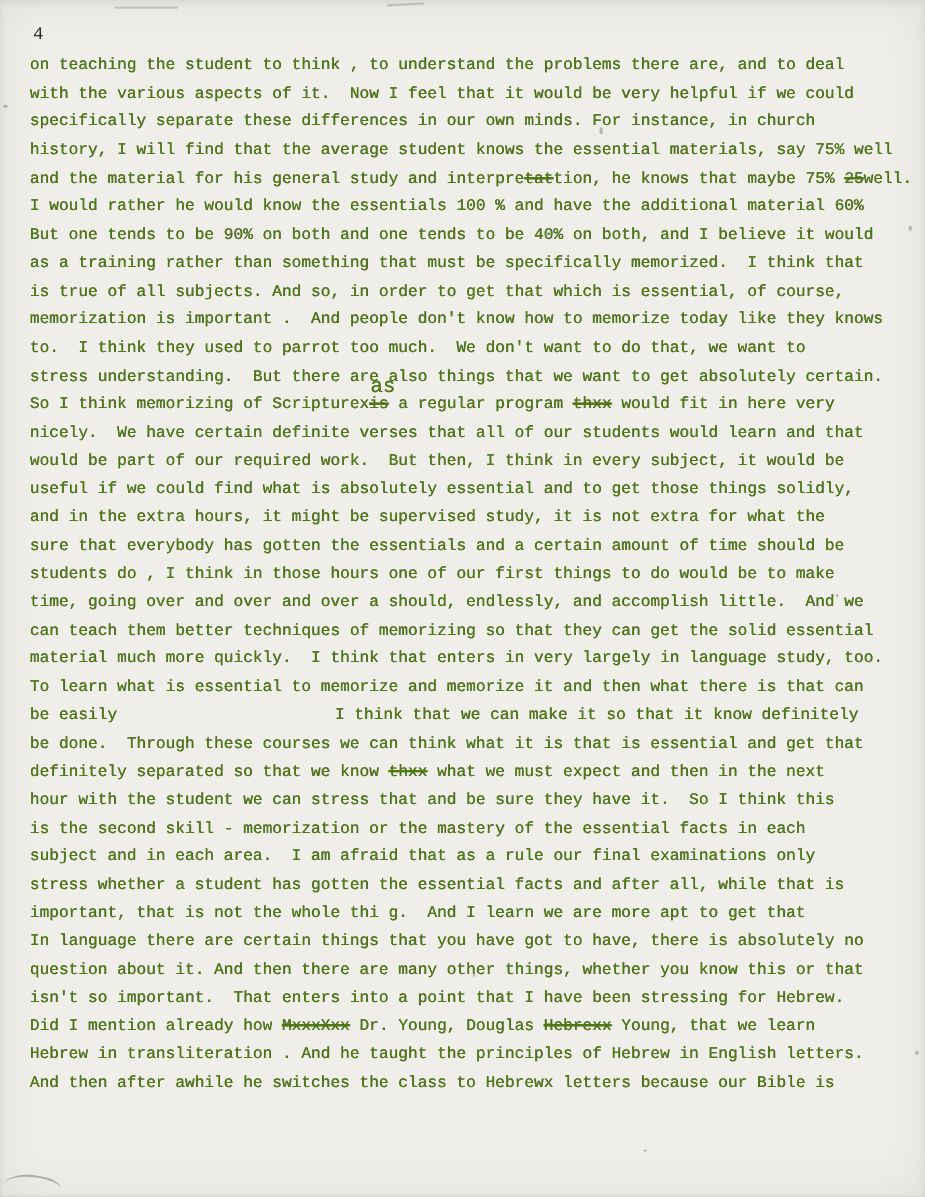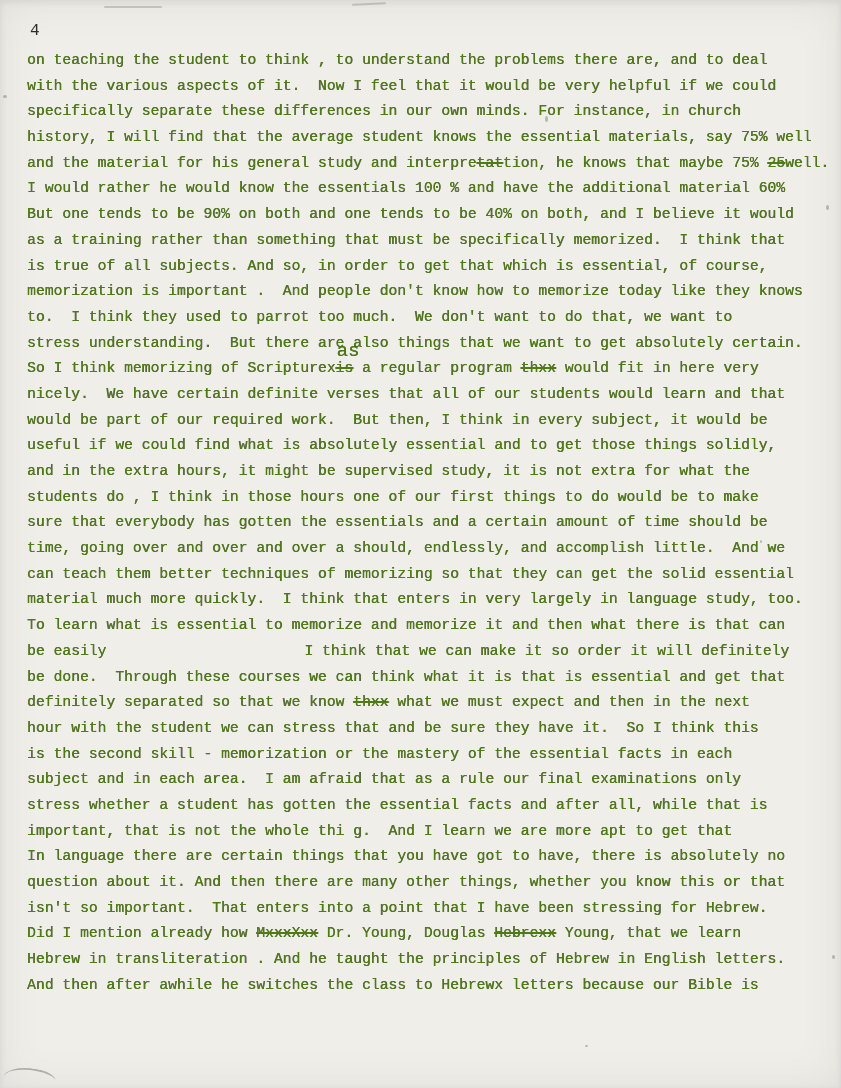--- a/index.html
+++ b/index.html
@@ -76,27 +76,27 @@
       <div class="line">as a training rather than something that must be specifically memorized.  I think that</div>
       <div class="line">is true of all subjects. And so, in order to get that which is essential, of course,</div>
       <div class="line">memorization is important .  And people don't know how to memorize today like they knows</div>
       <div class="line">to.  I think they used to parrot too much.  We don't want to do that, we want to</div>
       <div class="line">stress understanding.  But there are also things that we want to get absolutely certain.</div>
       <div class="line"><span>So I think memorizing of Scripturex</span><span class="strike has-sup">is<span class="sup">as</span></span><span> a regular program </span><span class="strike">thxx</span><span> would fit in here very</span></div>
       <div class="line">nicely.  We have certain definite verses that all of our students would learn and that</div>
       <div class="line">would be part of our required work.  But then, I think in every subject, it would be</div>
       <div class="line">useful if we could find what is absolutely essential and to get those things solidly,</div>
       <div class="line">and in the extra hours, it might be supervised study, it is not extra for what the</div>
+      <div class="line">sure that everybody has gotten the essentials and a certain amount of time should be</div>
       <div class="line">students do , I think in those hours one of our first things to do would be to make</div>
-      <div class="line">sure that everybody has gotten the essentials and a certain amount of time should be</div>
       <div class="line">time, going over and over and over a should, endlessly, and accomplish little.  And we</div>
       <div class="line">can teach them better techniques of memorizing so that they can get the solid essential</div>
       <div class="line">material much more quickly.  I think that enters in very largely in language study, too.</div>
       <div class="line">To learn what is essential to memorize and memorize it and then what there is that can</div>
-      <div class="line"><span>be easily</span><span class="gap" style="width: 198px;"></span><span>I think that we can make it so order it will definitely</span></div>
+      <div class="line"><span>be easily</span><span class="gap" style="width: 198px;"></span><span>I think that we can make it so that it know definitely</span></div>
       <div class="line">be done.  Through these courses we can think what it is that is essential and get that</div>
       <div class="line"><span>definitely separated so that we know </span><span class="strike">thxx</span><span> what we must expect and then in the next</span></div>
       <div class="line">hour with the student we can stress that and be sure they have it.  So I think this</div>
       <div class="line">is the second skill - memorization or the mastery of the essential facts in each</div>
       <div class="line">subject and in each area.  I am afraid that as a rule our final examinations only</div>
       <div class="line">stress whether a student has gotten the essential facts and after all, while that is</div>
       <div class="line">important, that is not the whole thi g.  And I learn we are more apt to get that</div>
       <div class="line">In language there are certain things that you have got to have, there is absolutely no</div>
       <div class="line">question about it. And then there are many other things, whether you know this or that</div>
       <div class="line">isn't so important.  That enters into a point that I have been stressing for Hebrew.</div>

